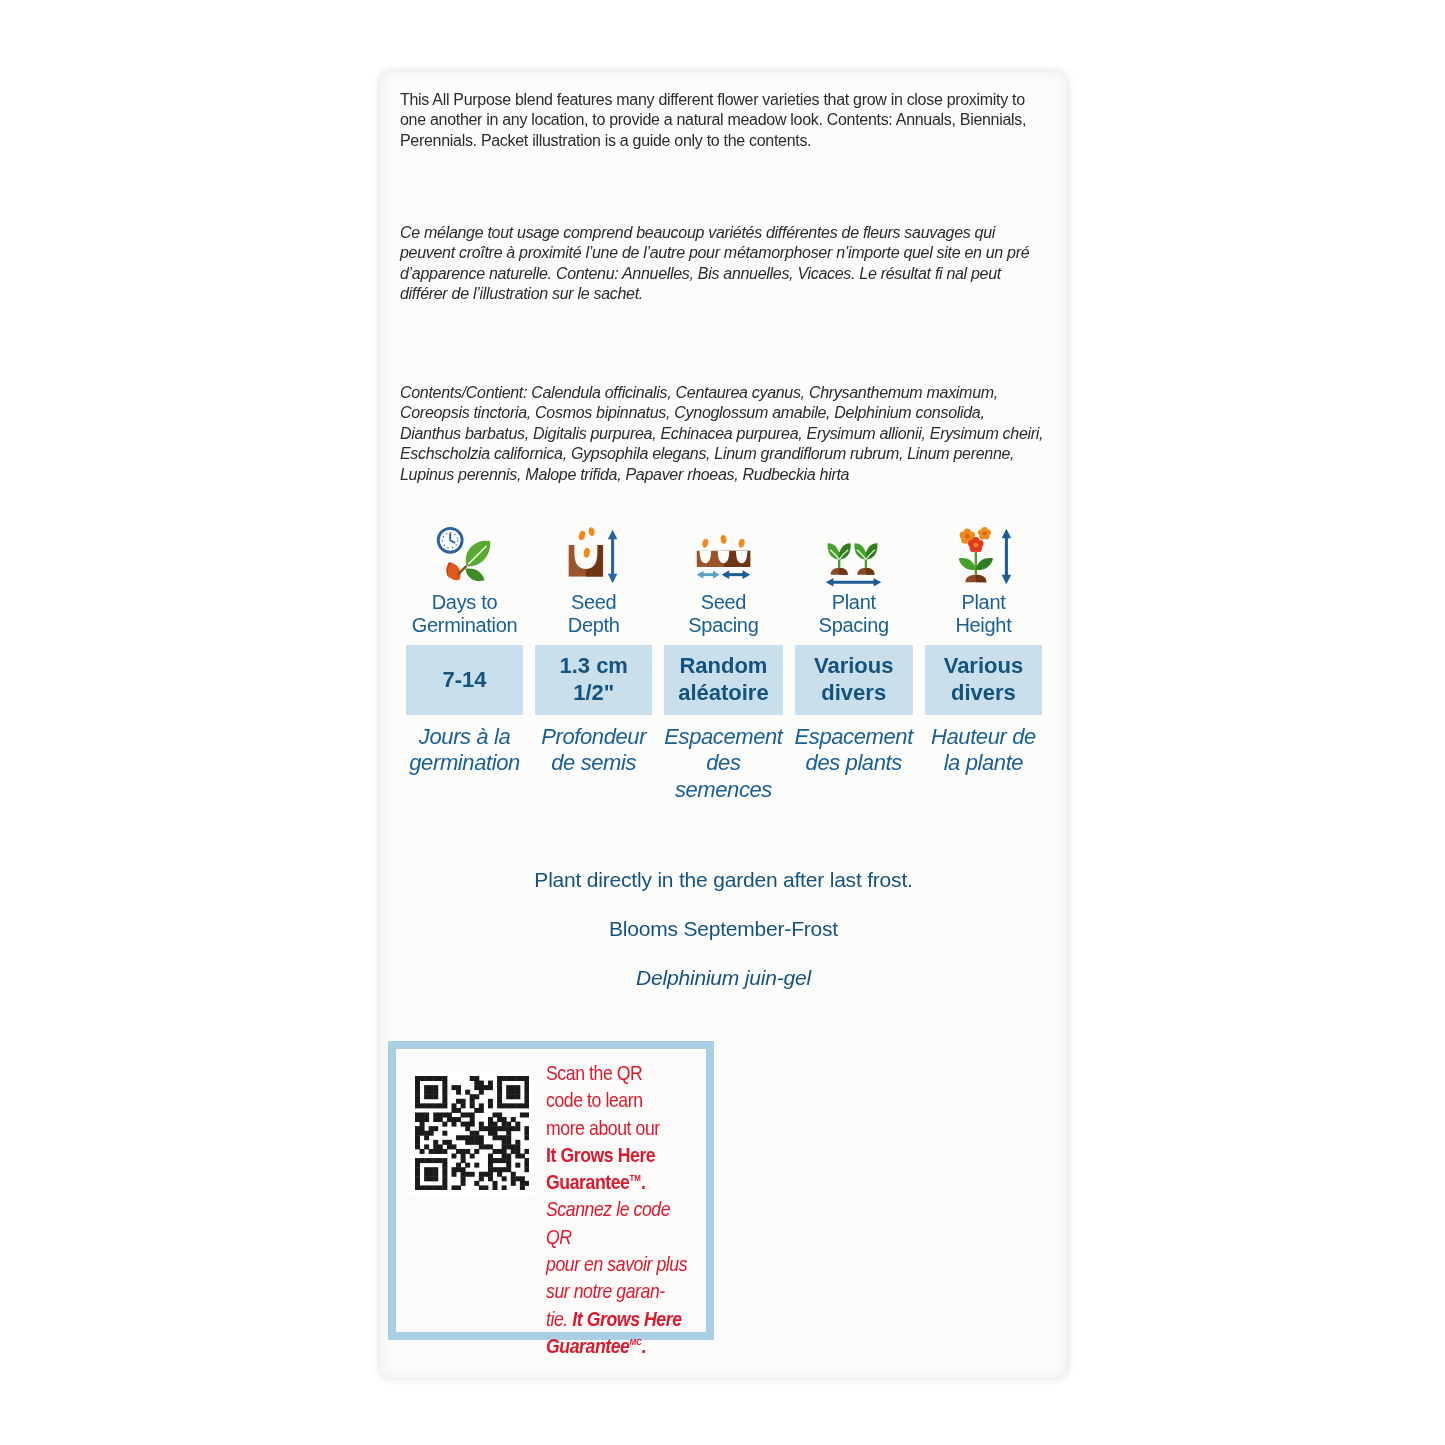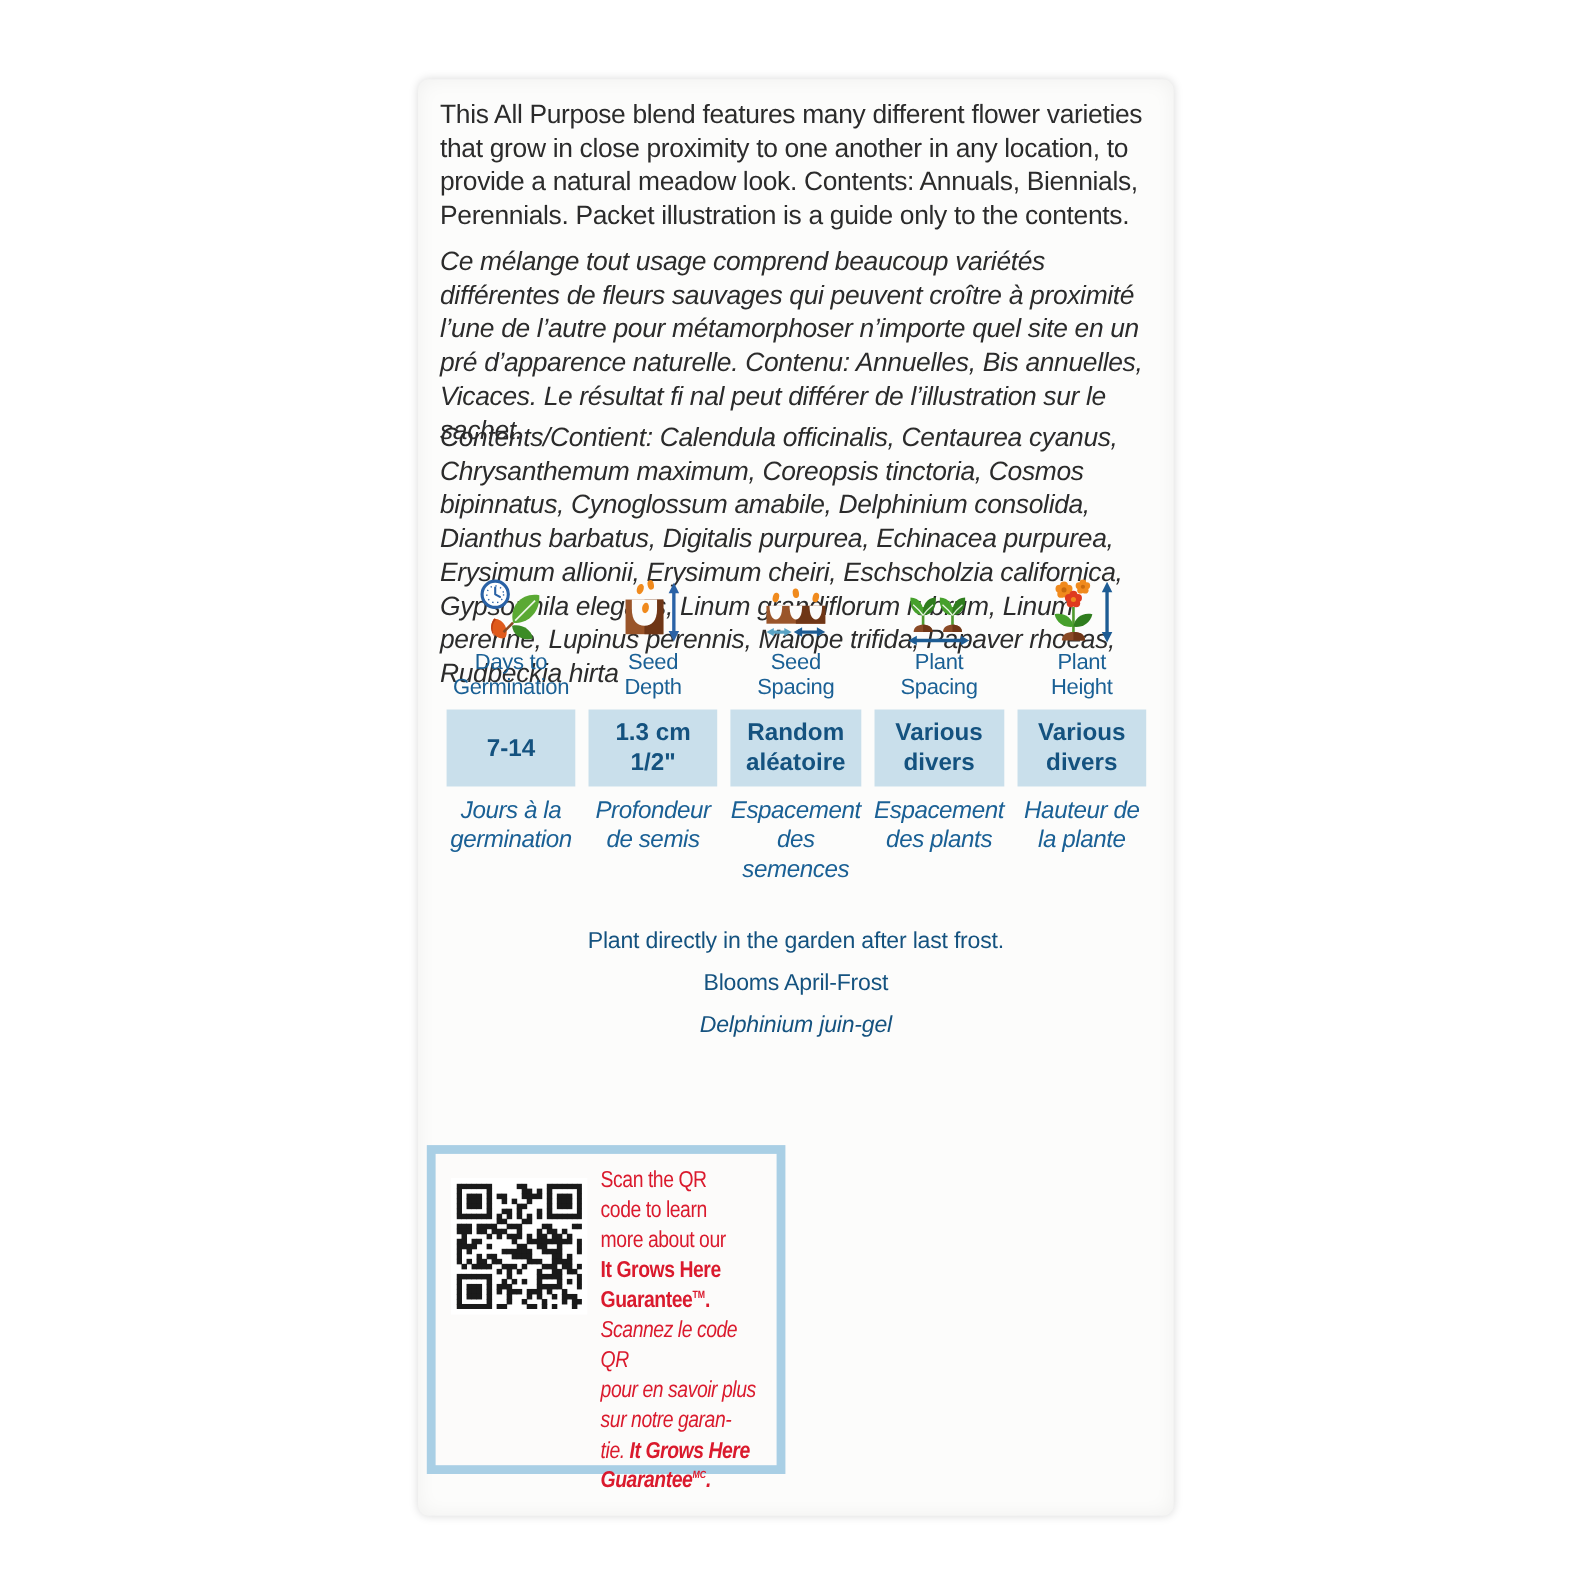--- a/index.html
+++ b/index.html
@@ -10,42 +10,42 @@
   body{margin:0; background:#ffffff; font-family:"Liberation Sans","DejaVu Sans",sans-serif;}
   .stage{position:relative; width:1445px; height:1445px; background:#ffffff; overflow:hidden;}
 
   .packet{
     position:absolute; left:380px; top:72px; width:687px; height:1306px;
     background:#fcfcfb; border-radius:10px;
     box-shadow:0 0 9px rgba(0,0,0,.15), inset 0 0 18px rgba(0,0,0,.05);
   }
 
   .para{position:absolute; left:20px; right:18px; color:var(--ink);
-        font-size:24px; line-height:1.28; letter-spacing:-.3px;}
+        font-size:16px; line-height:1.28; letter-spacing:-.3px;}
   .para.en1{top:18px;}
   .para.fr{font-style:italic;}
   .para.desc-fr{top:151px;}
   .para.contents{top:265px;margin-top:46px;}
 
   
   .grow-table{position:absolute; top:448px; left:26px; width:636px;
               display:grid; grid-template-columns:repeat(5,1fr); column-gap:12px;}
   .gcol{text-align:center;}
   .gicon{height:68px; display:flex; align-items:flex-end; justify-content:center;}
   .glabel{margin-top:3px; height:48px; white-space:pre-line; color:var(--blue);
           font-size:20px; line-height:1.15; letter-spacing:-.3px;}
   .gvalue{margin-top:6px; height:70px; background:var(--cellBg); color:var(--navy);
           font-weight:bold; font-size:22px; line-height:1.22; white-space:pre-line;
           display:flex; flex-direction:column; align-items:center; justify-content:center;}
   .gfr{margin-top:9px; font-style:italic; color:var(--blue); white-space:pre-line;
        font-size:22px; line-height:1.2; letter-spacing:-.4px;}
 
   
   .planting{position:absolute; top:771px; left:0; right:0; text-align:center; color:var(--navy);}
-  .pl{font-size:21px; line-height:1.2; margin-bottom:13px; letter-spacing:-.2px;}
+  .pl{font-size:21px; line-height:1.2; margin-bottom:13px; letter-spacing:-.2px;margin-top:24px;}
   .pl.frit{font-style:italic;}
 
   
   .gbox{position:absolute; top:969px; left:8px; width:326px; height:299px;
         border:8px solid var(--boxBorder); background:#fcfbfa;
         display:flex; padding:8px 6px 8px 8px;}
   .gbox-left{width:142px; flex:0 0 142px;}
   .leaf-wrap{position:relative; width:120px; margin:8px 0 0 8px; text-align:center;}
   .leaf-wrap svg.leaf{display:block; width:118px; height:78px;}
   .leaf-text{position:absolute; left:0; top:0; width:118px; padding-top:11px;
@@ -209,21 +209,21 @@
 Height</div>
         <div class="gvalue">Various
 divers</div>
         <div class="gfr">Hauteur de
 la plante</div>
       </div>
     </div>
 
     <div class="planting">
       <p class="pl">Plant directly in the garden after last frost.</p>
-      <p class="pl">Blooms April-Frost</p>
+      <p class="pl">Blooms September-Frost</p>
       <p class="pl frit">Delphinium juin-gel</p>
     </div>
 
     <div class="gbox">
       <div class="gbox-left">
         <div class="qr" id="qr"><svg width="114" height="114" viewBox="0 0 114 114">
               <rect x="0.00" y="0.00" width="5" height="5" fill="#1a1a1a"></rect>
               <rect x="4.56" y="0.00" width="5" height="5" fill="#1a1a1a"></rect>
               <rect x="9.12" y="0.00" width="5" height="5" fill="#1a1a1a"></rect>
               <rect x="13.68" y="0.00" width="5" height="5" fill="#1a1a1a"></rect>

